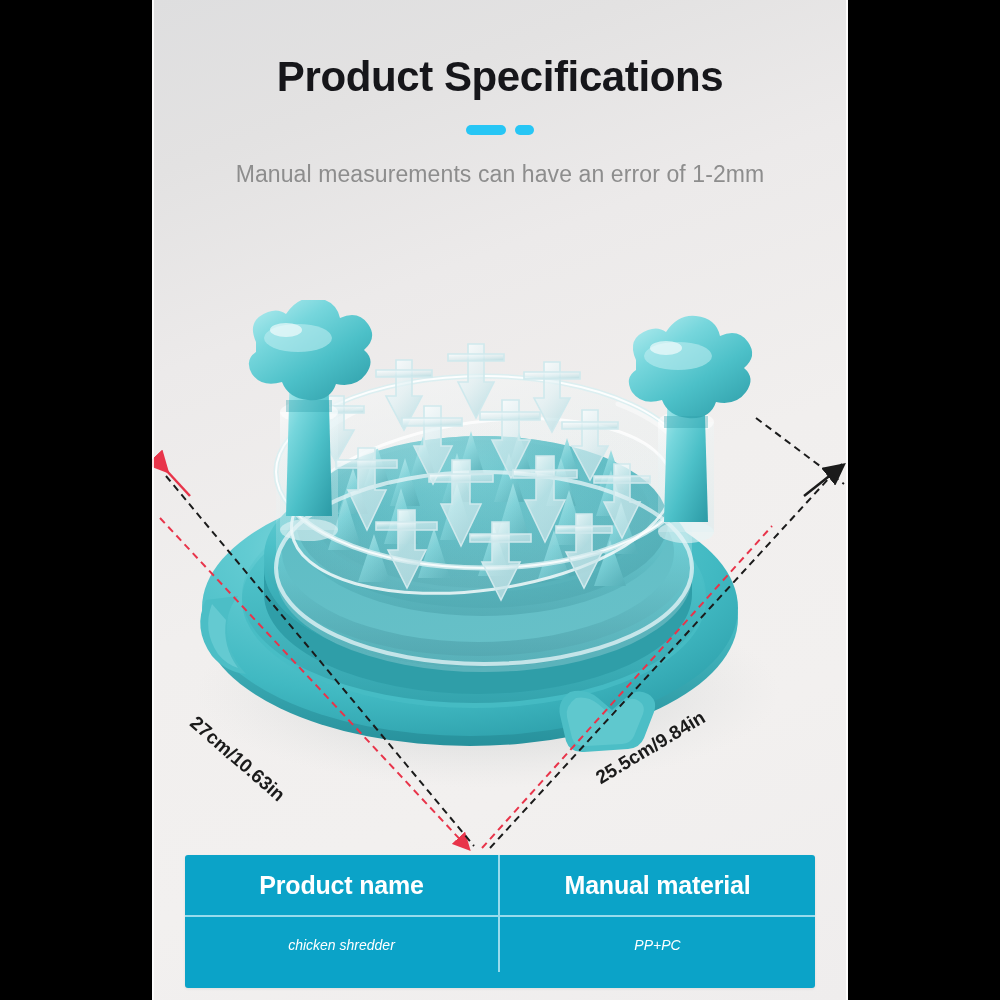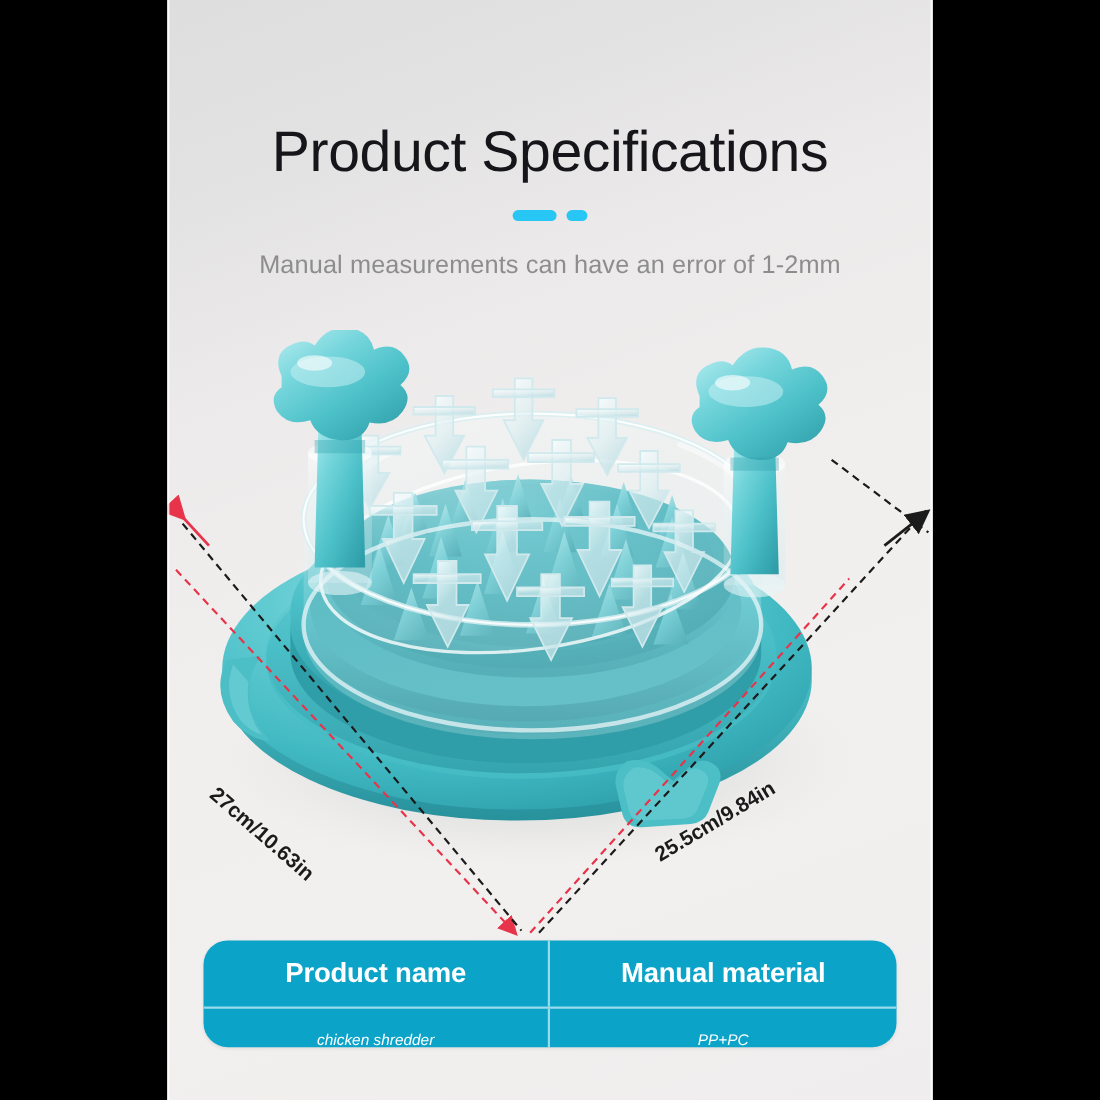--- a/index.html
+++ b/index.html
@@ -23,21 +23,21 @@
   #page {
     position:absolute; left:152px; top:0; width:696px; height:1000px;
     background:
       linear-gradient(160deg,#dededf 0%,#e3e2e2 14%,#eceaea 30%,#f1efee 52%,#f2f0ef 74%,#efeded 100%);
     overflow:hidden; z-index:10;
   }
 
   
   .hdr { position:absolute; left:0; top:0; width:696px; text-align:center; }
   .title {
-    margin-top:112px; font-size:52px; font-weight:normal; color:#16161a;
+    margin-top:56px; font-size:42px; font-weight:bold; color:#16161a;
     letter-spacing:-0.4px; line-height:1.0;
   }
   .dashes { margin-top:26px; display:flex; justify-content:center;
             align-items:center; gap:9px; height:11px; }
   .dash-long  { width:40px; height:10px; border-radius:6px; background:#27c6f5; }
   .dash-short { width:19px; height:10px; border-radius:6px; background:#27c6f5; }
   .subtitle { margin-top:26px; font-size:23px; color:#8d8d8d; letter-spacing:.1px; }
 
   
   #photo { position:absolute; left:0; top:300px; width:696px; height:560px; }
@@ -47,22 +47,22 @@
 
   
   .dimlabel { position:absolute; font-size:19px; font-weight:600;
               color:#1b1b1b; white-space:nowrap; z-index:8;
               text-shadow:0 0 3px #f3f1f0, 0 0 5px #f3f1f0; }
   #dim-left  { left:48px;  top:412px; transform:rotate(41deg); transform-origin:left top; }
   #dim-right { left:440px; top:470px; transform:rotate(-31deg); transform-origin:left top; }
 
   
   #spec-table {
-    position:absolute; left:33px; top:855px; width:630px; height:97px;
-    background:#0ba3c8; border-radius:22px; overflow:hidden; z-index:20;
+    position:absolute; left:33px; top:855px; width:630px; height:133px;
+    background:#0ba3c8; border-radius:3px; overflow:hidden; z-index:20;
     box-shadow:0 1px 3px rgba(0,0,0,.07);
   }
   .trow { display:flex; width:100%; }
   .trow.head { height:60px; }
   .trow.body { height:57px; border-top:2px solid rgba(200,238,248,.75); }
   .tcell { flex:1 1 50%; display:flex; align-items:center; justify-content:center;
            color:#fff; text-align:center; padding:0 6px; }
   .tcell.first { border-right:2px solid rgba(200,238,248,.75); }
   .trow.head .tcell { font-size:25px; font-weight:bold; letter-spacing:-.2px; }
   .trow.body .tcell { font-size:14px; font-style:italic; font-weight:500; }

